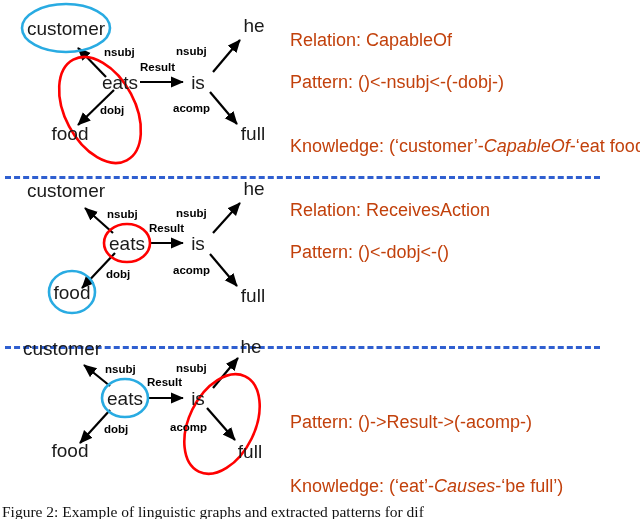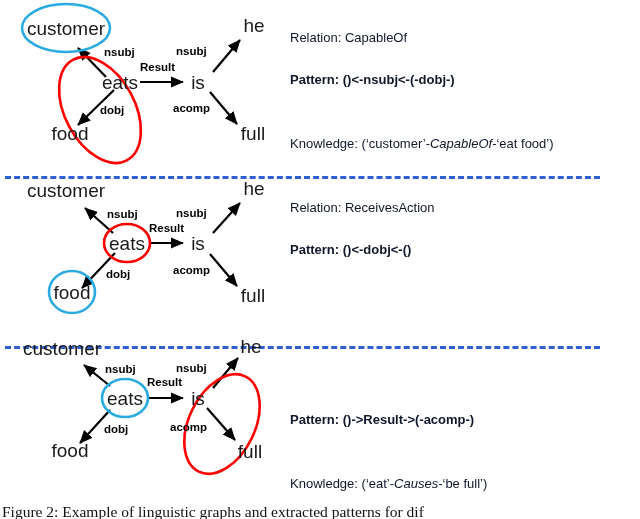--- a/index.html
+++ b/index.html
@@ -62,26 +62,26 @@
     position: absolute;
     left: 290px;
     top: 0;
     width: 350px;
     height: 170px;
   }
   .info-line {
     position: absolute;
     left: 0;
     font-family: "Liberation Sans", sans-serif;
-    font-size: 13px;
-    color: #0f172a;
+    font-size: 18px;
+    color: #c2410c;
     white-space: nowrap;
   }
   .info-line.l0 { top: 30px; }
-  .info-line.l1 { top: 72px; font-weight: bold; }
+  .info-line.l1 { top: 72px; }
   .info-line.l2 { top: 112px; margin-top: 24px; }
   .info-line em { font-style: italic; }
 
   .divider {
     position: absolute;
     left: 5px;
     width: 595px;
     height: 0;
     border-top: 3px dashed #2F5FD0;
   }

